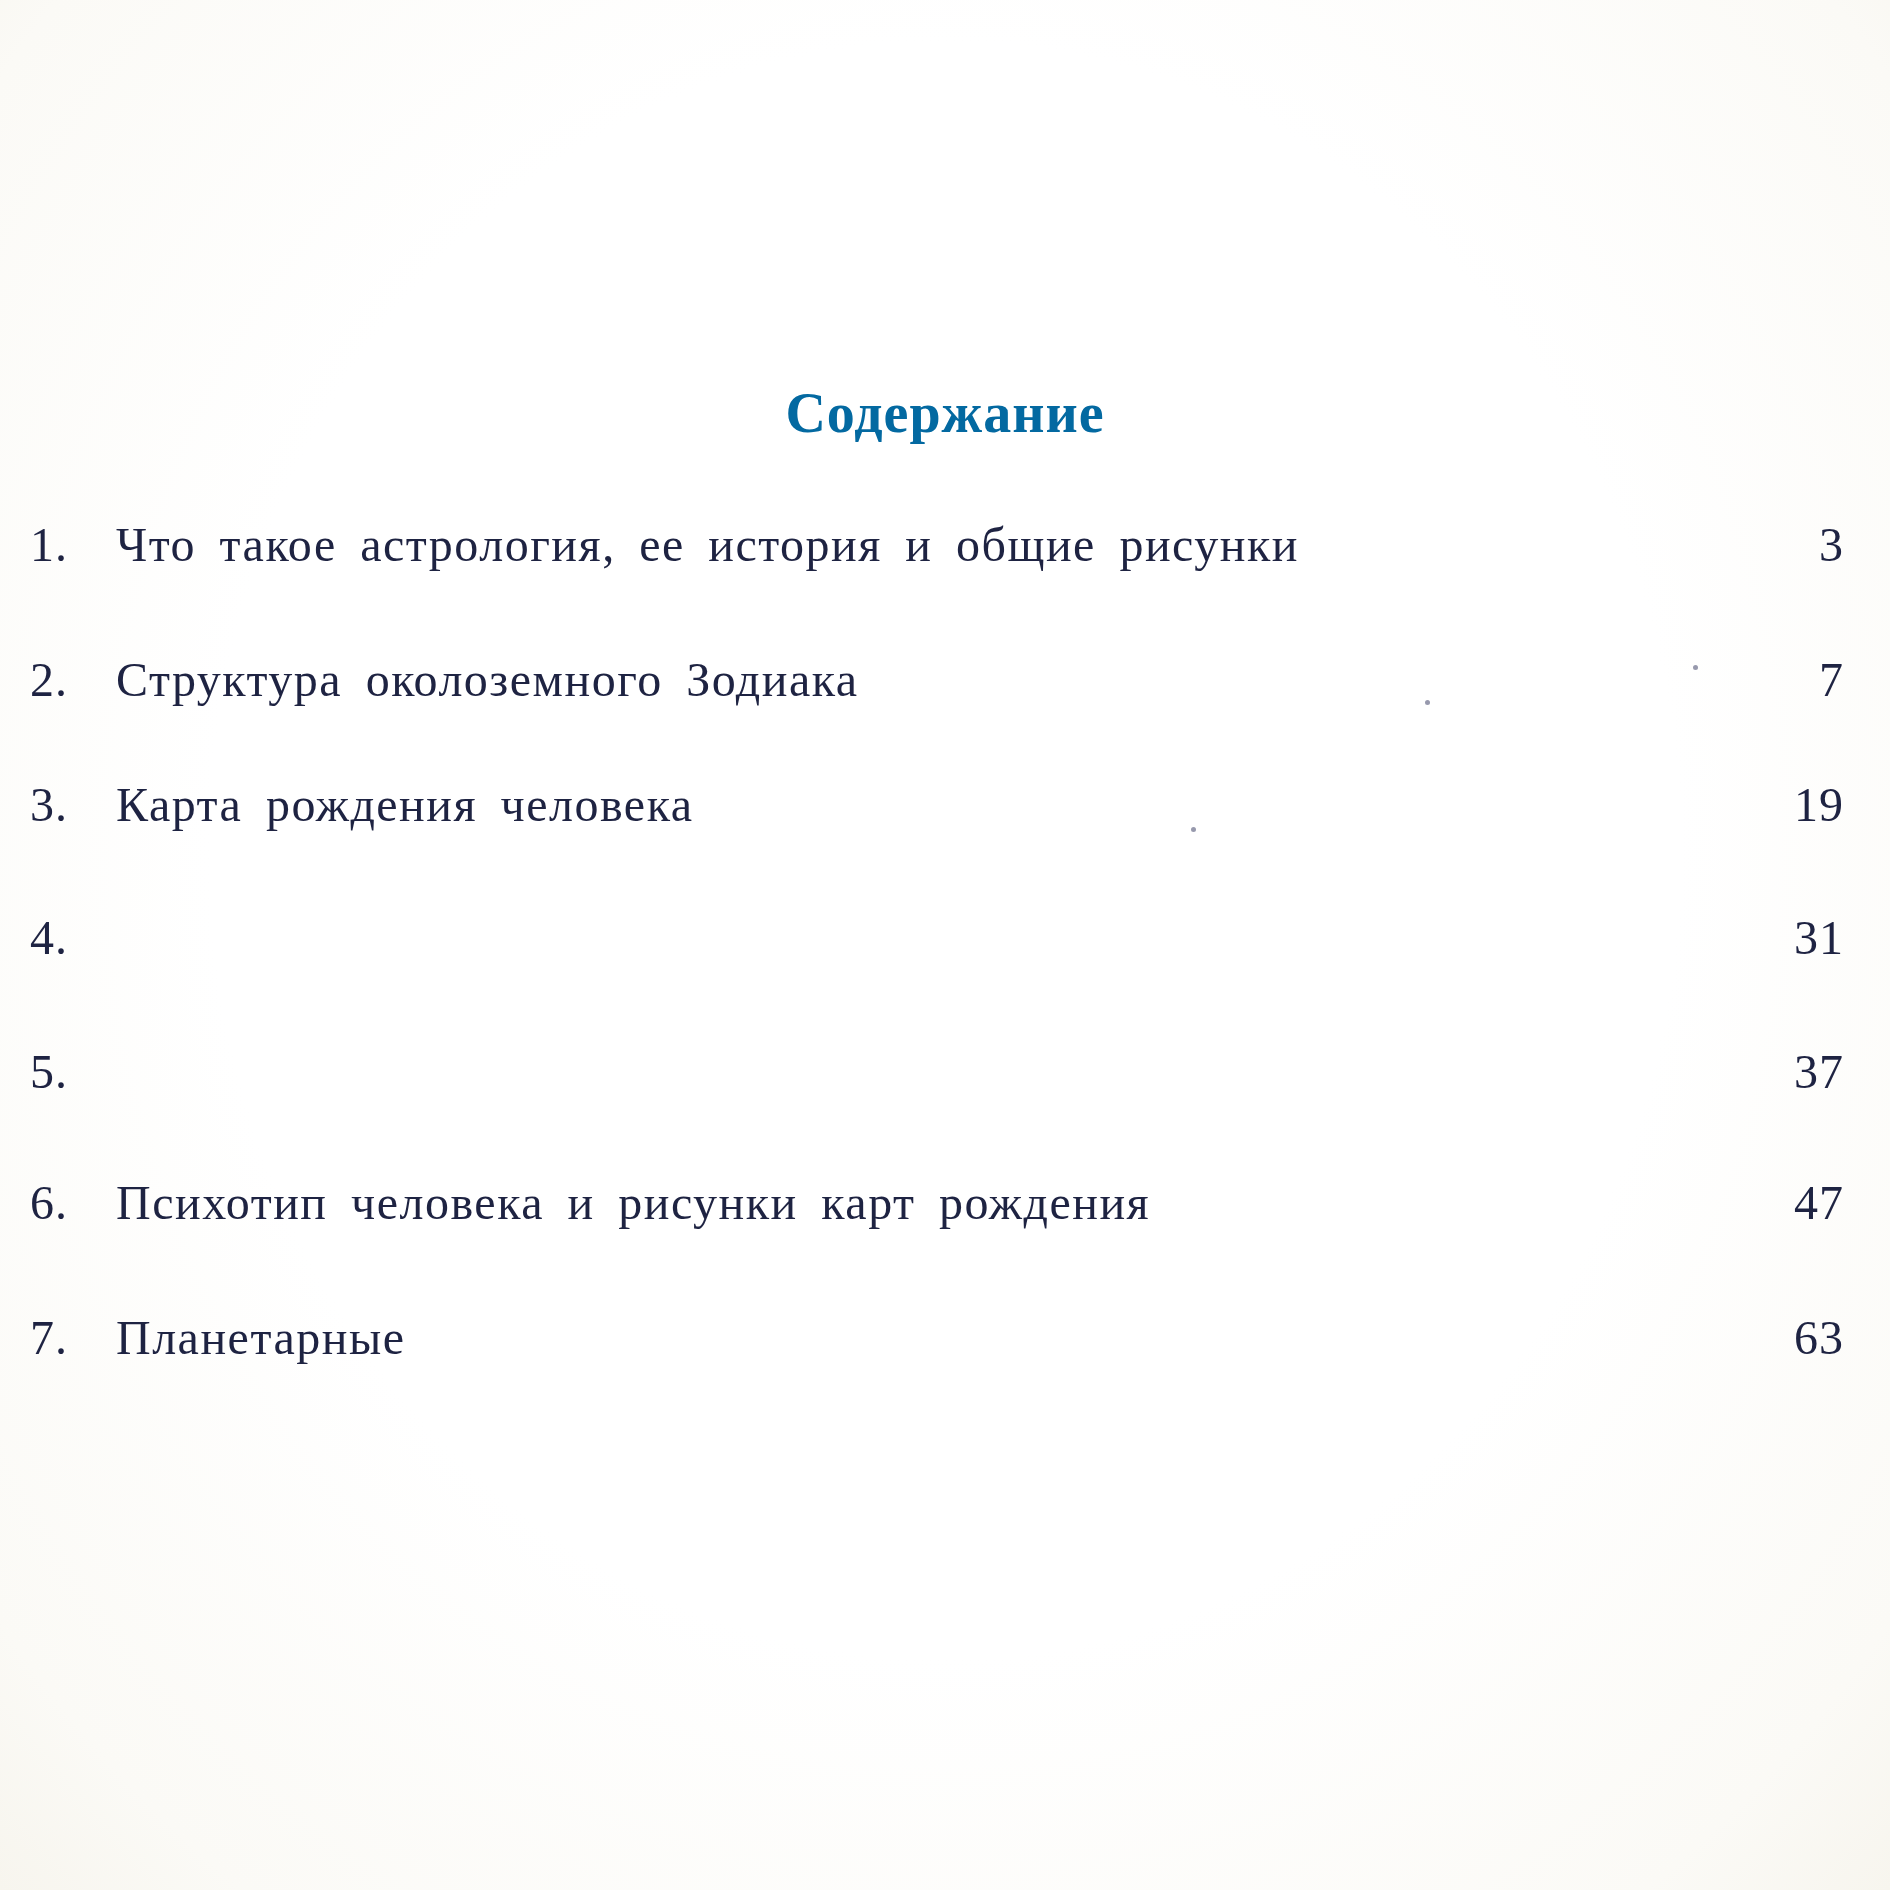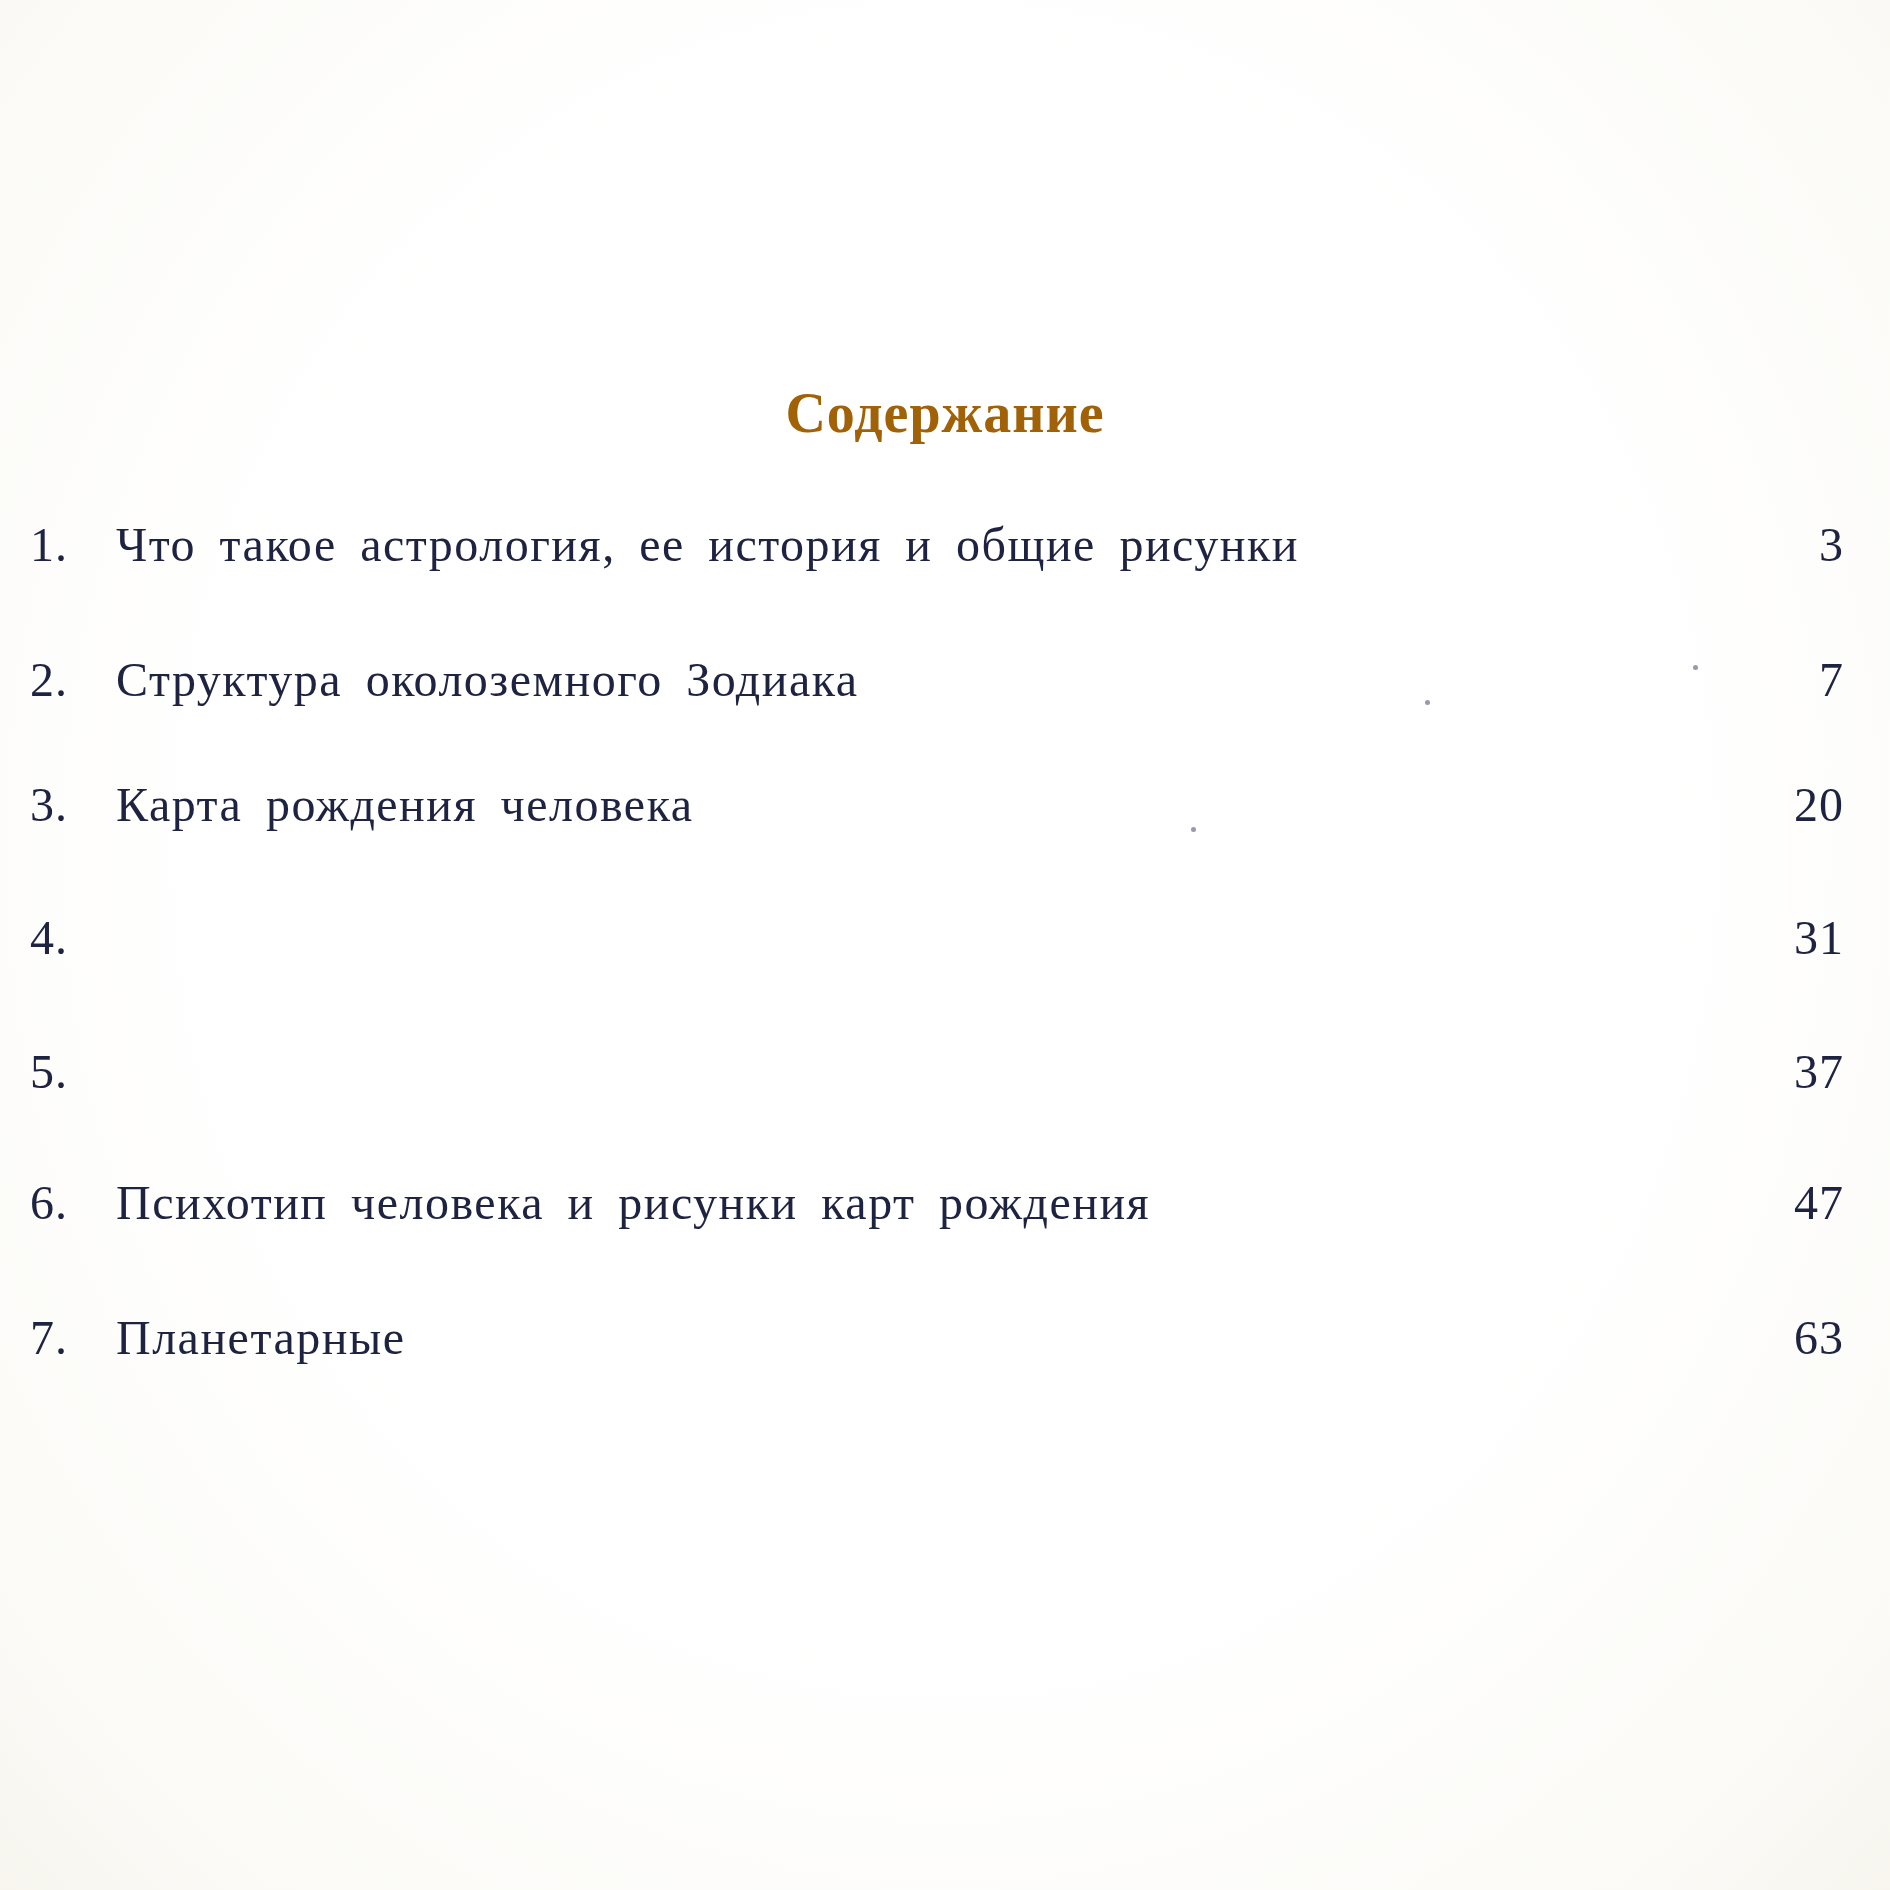--- a/index.html
+++ b/index.html
@@ -22,21 +22,21 @@
   .doc-title {
     position: absolute;
     top: 385px;
     left: 0;
     width: 1890px;
     text-align: center;
     font-size: 56px;
     line-height: 1;
     font-weight: bold;
     letter-spacing: 1px;
-    color: #a16207;
+    color: #0369a1;
   }
   .entry {
     position: absolute;
     left: 30px;
     width: 1814px;
     display: flex;
     align-items: baseline;
     font-size: 48px;
     line-height: 1;
     color: #1e2342;
@@ -90,21 +90,21 @@
 
   <div class="entry e1">
     <span class="num">2.</span>
     <span class="label">Структура околоземного Зодиака</span>
     <span class="pg">7</span>
   </div>
 
   <div class="entry e2">
     <span class="num">3.</span>
     <span class="label">Карта рождения человека</span>
-    <span class="pg">20</span>
+    <span class="pg">19</span>
   </div>
 
   <div class="entry e3">
     <span class="num">4.</span>
     <span class="pg">31</span>
   </div>
 
   <div class="entry e4">
     <span class="num">5.</span>
     <span class="pg">37</span>

